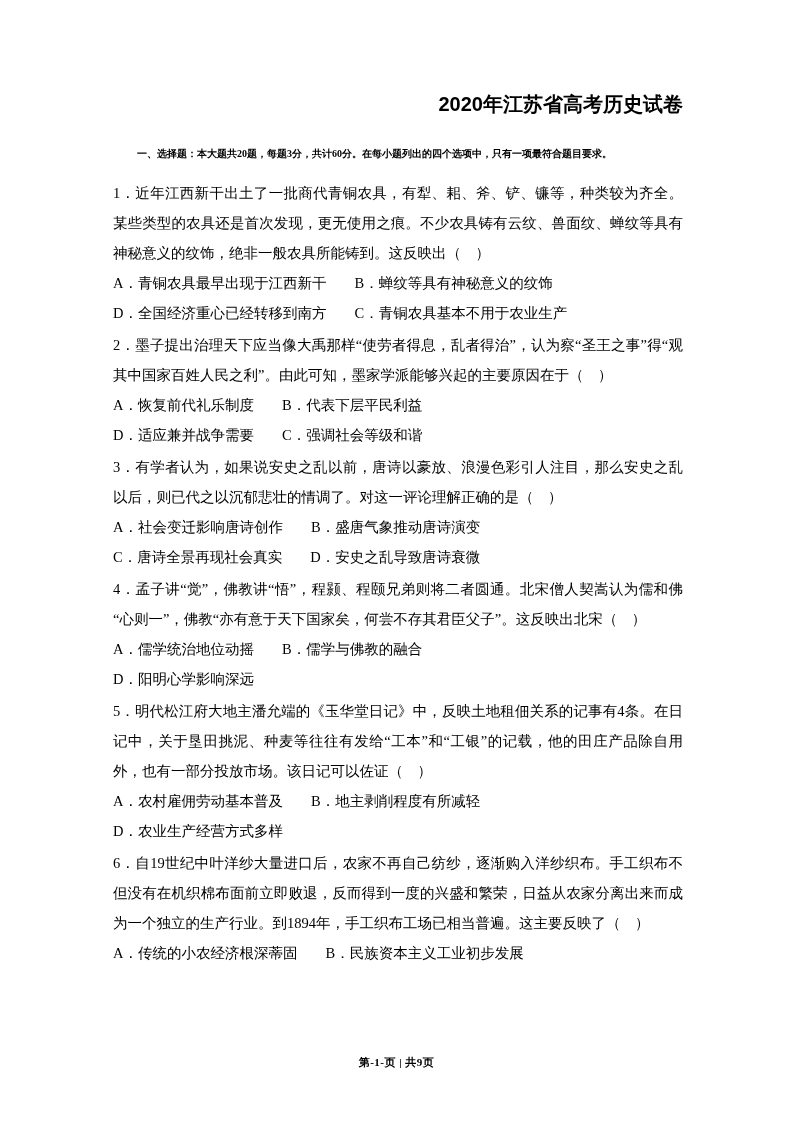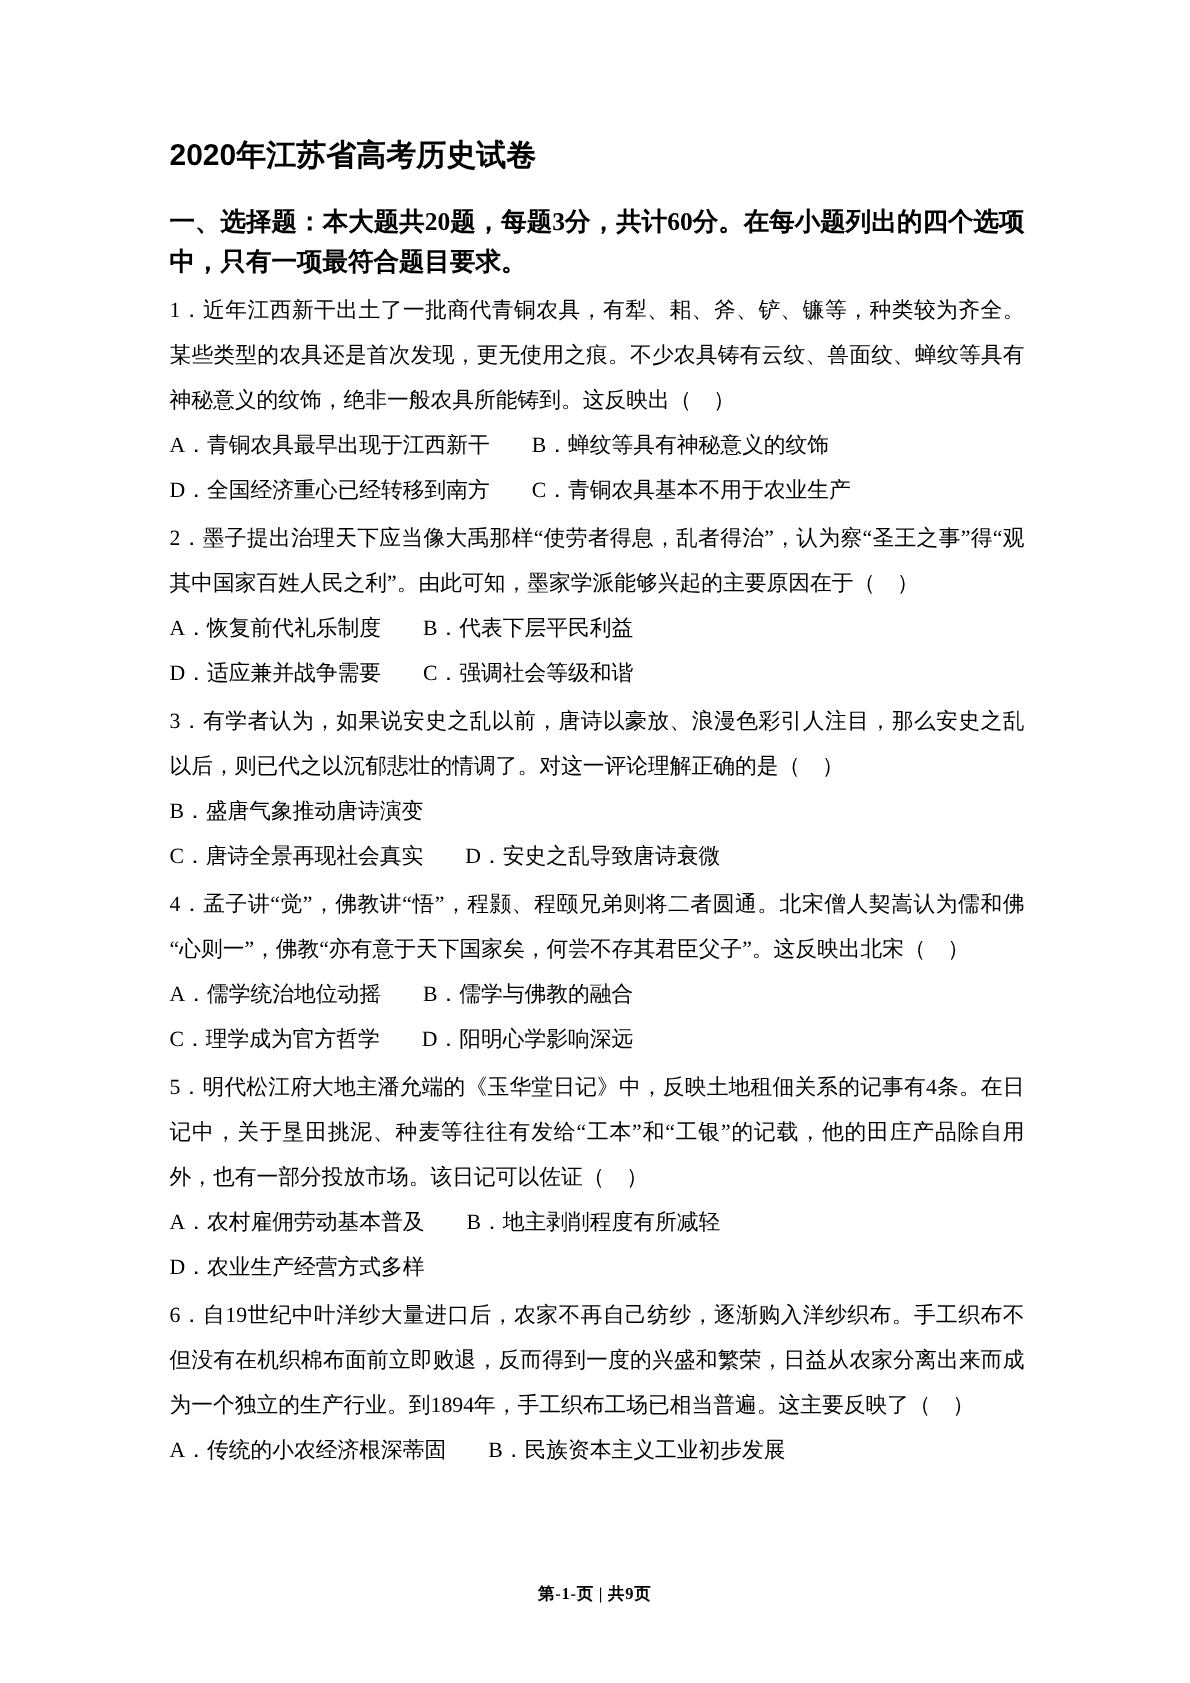--- a/index.html
+++ b/index.html
@@ -14,30 +14,31 @@
   .page {
     position: relative;
     width: 793px;
     height: 1122px;
     padding: 88px 110px 0 113px;
   }
   .title {
     font-family: "Liberation Sans", "DejaVu Sans", sans-serif;
     font-size: 20px;
     font-weight: 700;
-    text-align: left;
+    text-align: right;
     line-height: 32px;
     margin-bottom: 14px;
   }
   .intro {
     font-weight: 700;
-    font-size: 17px;
-    line-height: 27px;
+    font-size: 10px;
+    line-height: 40px;
     text-align: justify;
     margin-bottom: 4px;
+    margin-left: 24px;
   }
   .question { margin-top: 2px; }
   .stem {
     font-size: 14.5px;
     line-height: 30px;
     text-align: justify;
   }
   .opt-line {
     display: flex;
     align-items: flex-end;
@@ -86,36 +87,36 @@
     </div>
     <div class="opt-line">
       <span class="opt">D．适应兼并战争需要</span>
       <span class="opt">C．强调社会等级和谐</span>
     </div>
   </section>
 
   <section class="question">
     <p class="stem">3．有学者认为，如果说安史之乱以前，唐诗以豪放、浪漫色彩引人注目，那么安史之乱以后，则已代之以沉郁悲壮的情调了。对这一评论理解正确的是（　）</p>
     <div class="opt-line">
+      <span class="opt">A．社会变迁影响唐诗创作</span>
       <span class="opt">B．盛唐气象推动唐诗演变</span>
     </div>
     <div class="opt-line">
       <span class="opt">C．唐诗全景再现社会真实</span>
       <span class="opt">D．安史之乱导致唐诗衰微</span>
     </div>
   </section>
 
   <section class="question">
     <p class="stem">4．孟子讲“觉”，佛教讲“悟”，程颢、程颐兄弟则将二者圆通。北宋僧人契嵩认为儒和佛“心则一”，佛教“亦有意于天下国家矣，何尝不存其君臣父子”。这反映出北宋（　）</p>
     <div class="opt-line">
       <span class="opt">A．儒学统治地位动摇</span>
       <span class="opt">B．儒学与佛教的融合</span>
     </div>
     <div class="opt-line">
-      <span class="opt">C．理学成为官方哲学</span>
       <span class="opt">D．阳明心学影响深远</span>
     </div>
   </section>
 
   <section class="question">
     <p class="stem">5．明代松江府大地主潘允端的《玉华堂日记》中，反映土地租佃关系的记事有4条。在日记中，关于垦田挑泥、种麦等往往有发给“工本”和“工银”的记载，他的田庄产品除自用外，也有一部分投放市场。该日记可以佐证（　）</p>
     <div class="opt-line">
       <span class="opt">A．农村雇佣劳动基本普及</span>
       <span class="opt">B．地主剥削程度有所减轻</span>
     </div>

